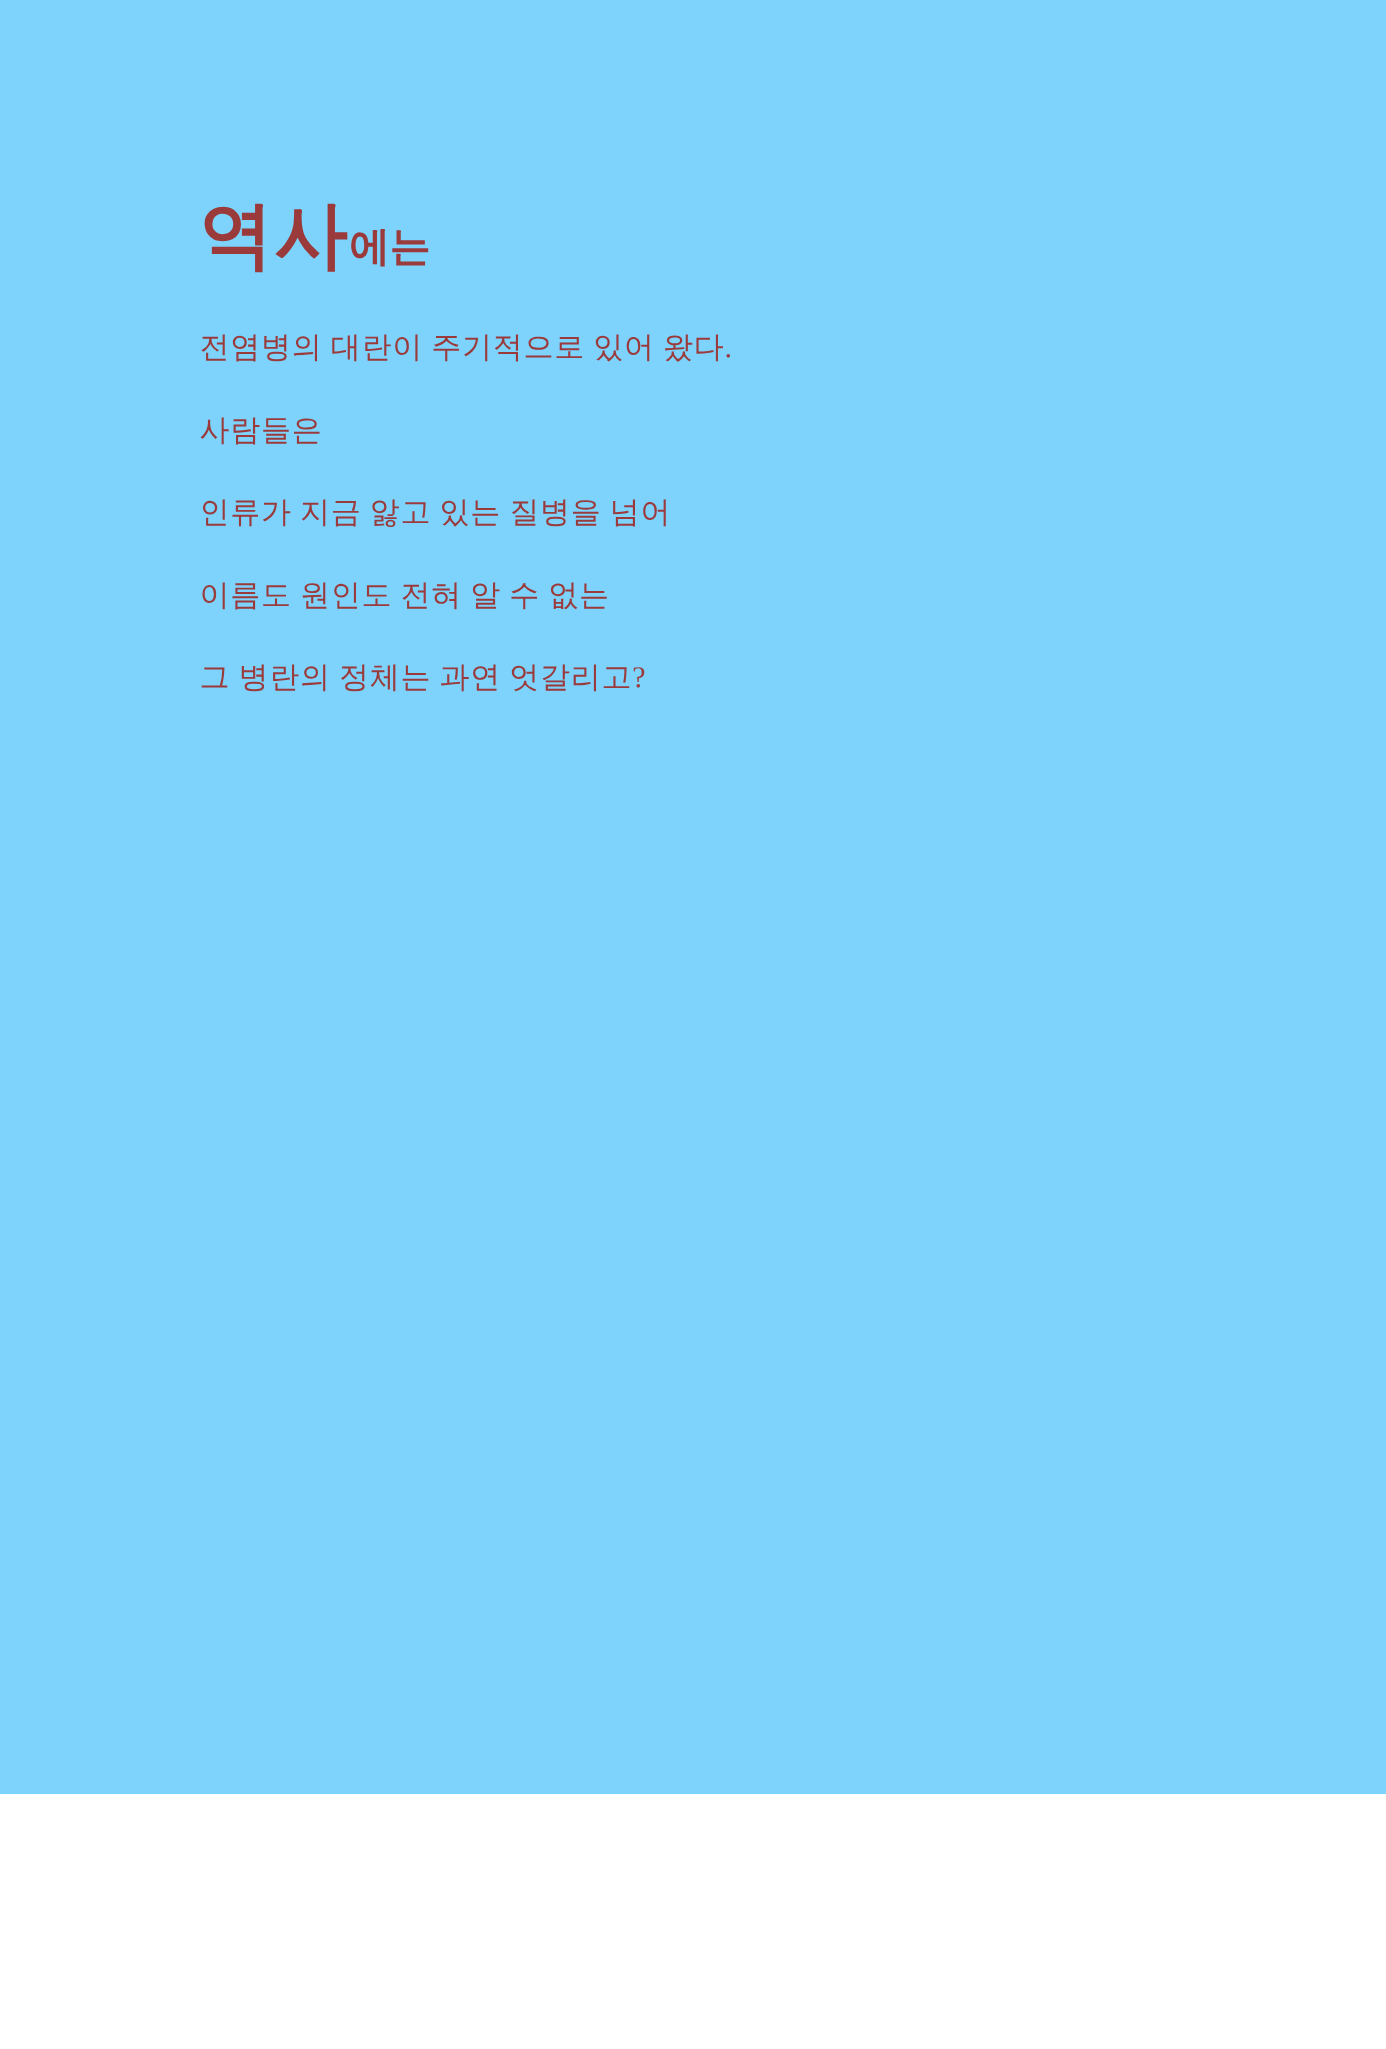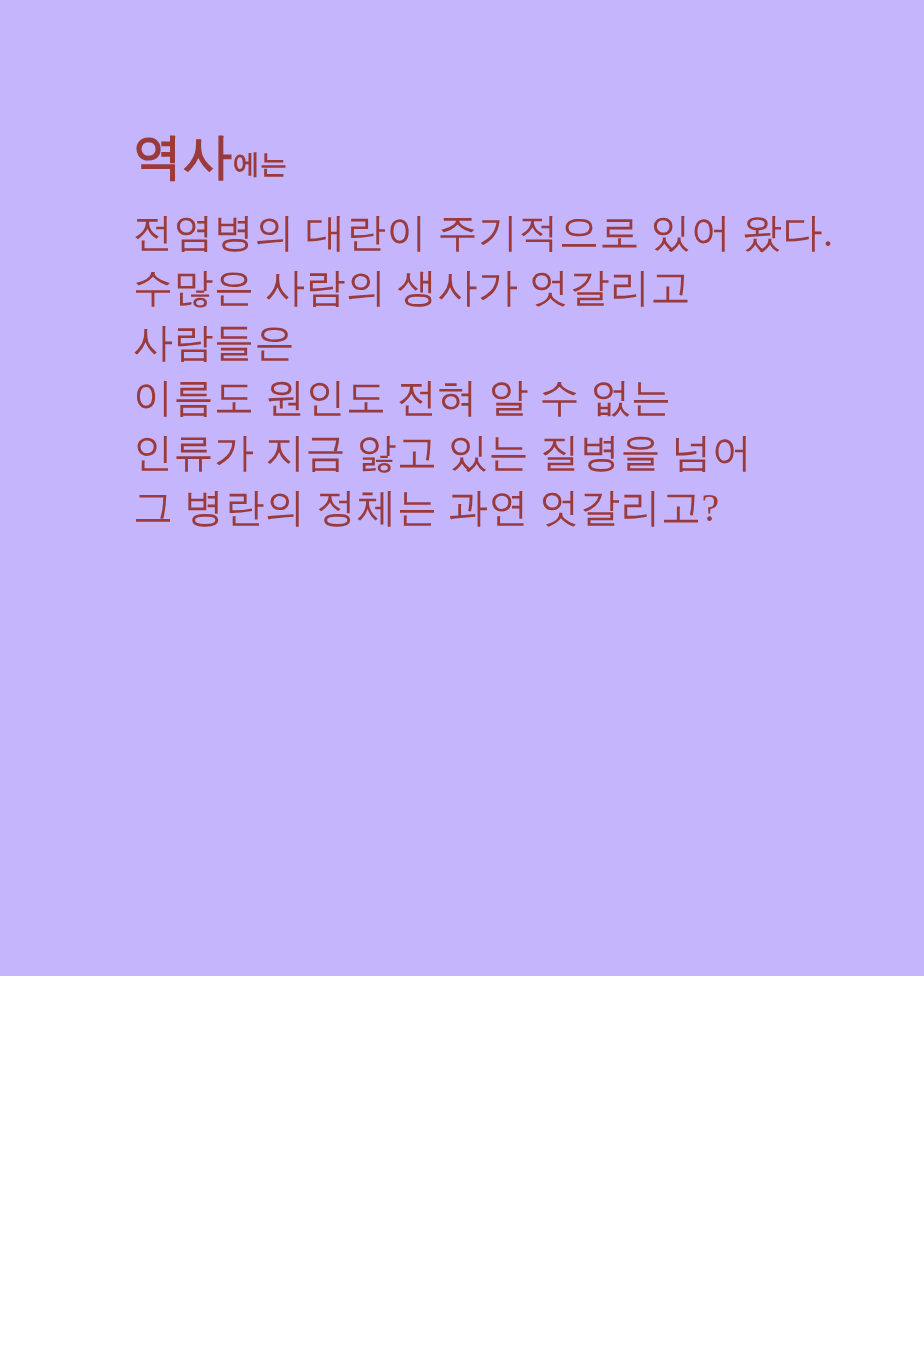--- a/index.html
+++ b/index.html
@@ -2,22 +2,22 @@
 <html><head>
 <meta charset="utf-8">
 <style>
   html, body {
     margin: 0;
     padding: 0;
   }
   .page {
     position: relative;
     width: 924px;
-    height: 976px;
-    background: #c4b5fd;
+    height: 1196px;
+    background: #7dd3fc;
     overflow: hidden;
     font-family: "Liberation Serif", "DejaVu Serif", serif;
   }
   .content {
     position: absolute;
     left: 133px;
     top: 128px;
     width: 660px;
     color: #9B3A3B;
   }
@@ -32,37 +32,36 @@
     letter-spacing: 1px;
   }
   .title-suffix {
     font-size: 27px;
     font-weight: 600;
   }
   .poem {
     margin-top: 10px;
   }
   .poem-line {
-    font-size: 40px;
+    font-size: 20px;
     line-height: 55px;
     height: 55px;
     white-space: nowrap;
     letter-spacing: 0.5px;
   }
 </style>
 </head>
 <body>
 
 <div class="page">
   <div class="content">
     <h1 class="title-line">
       <span class="title-emphasis">역사</span><span class="title-suffix">에는</span>
     </h1>
     <div class="poem">
       <div class="poem-line">전염병의 대란이 주기적으로 있어 왔다.</div>
-      <div class="poem-line">수많은 사람의 생사가 엇갈리고</div>
       <div class="poem-line">사람들은</div>
+      <div class="poem-line">인류가 지금 앓고 있는 질병을 넘어</div>
       <div class="poem-line">이름도 원인도 전혀 알 수 없는</div>
-      <div class="poem-line">인류가 지금 앓고 있는 질병을 넘어</div>
       <div class="poem-line">그 병란의 정체는 과연 엇갈리고?</div>
     </div>
   </div>
 </div>
 
 </body></html>

